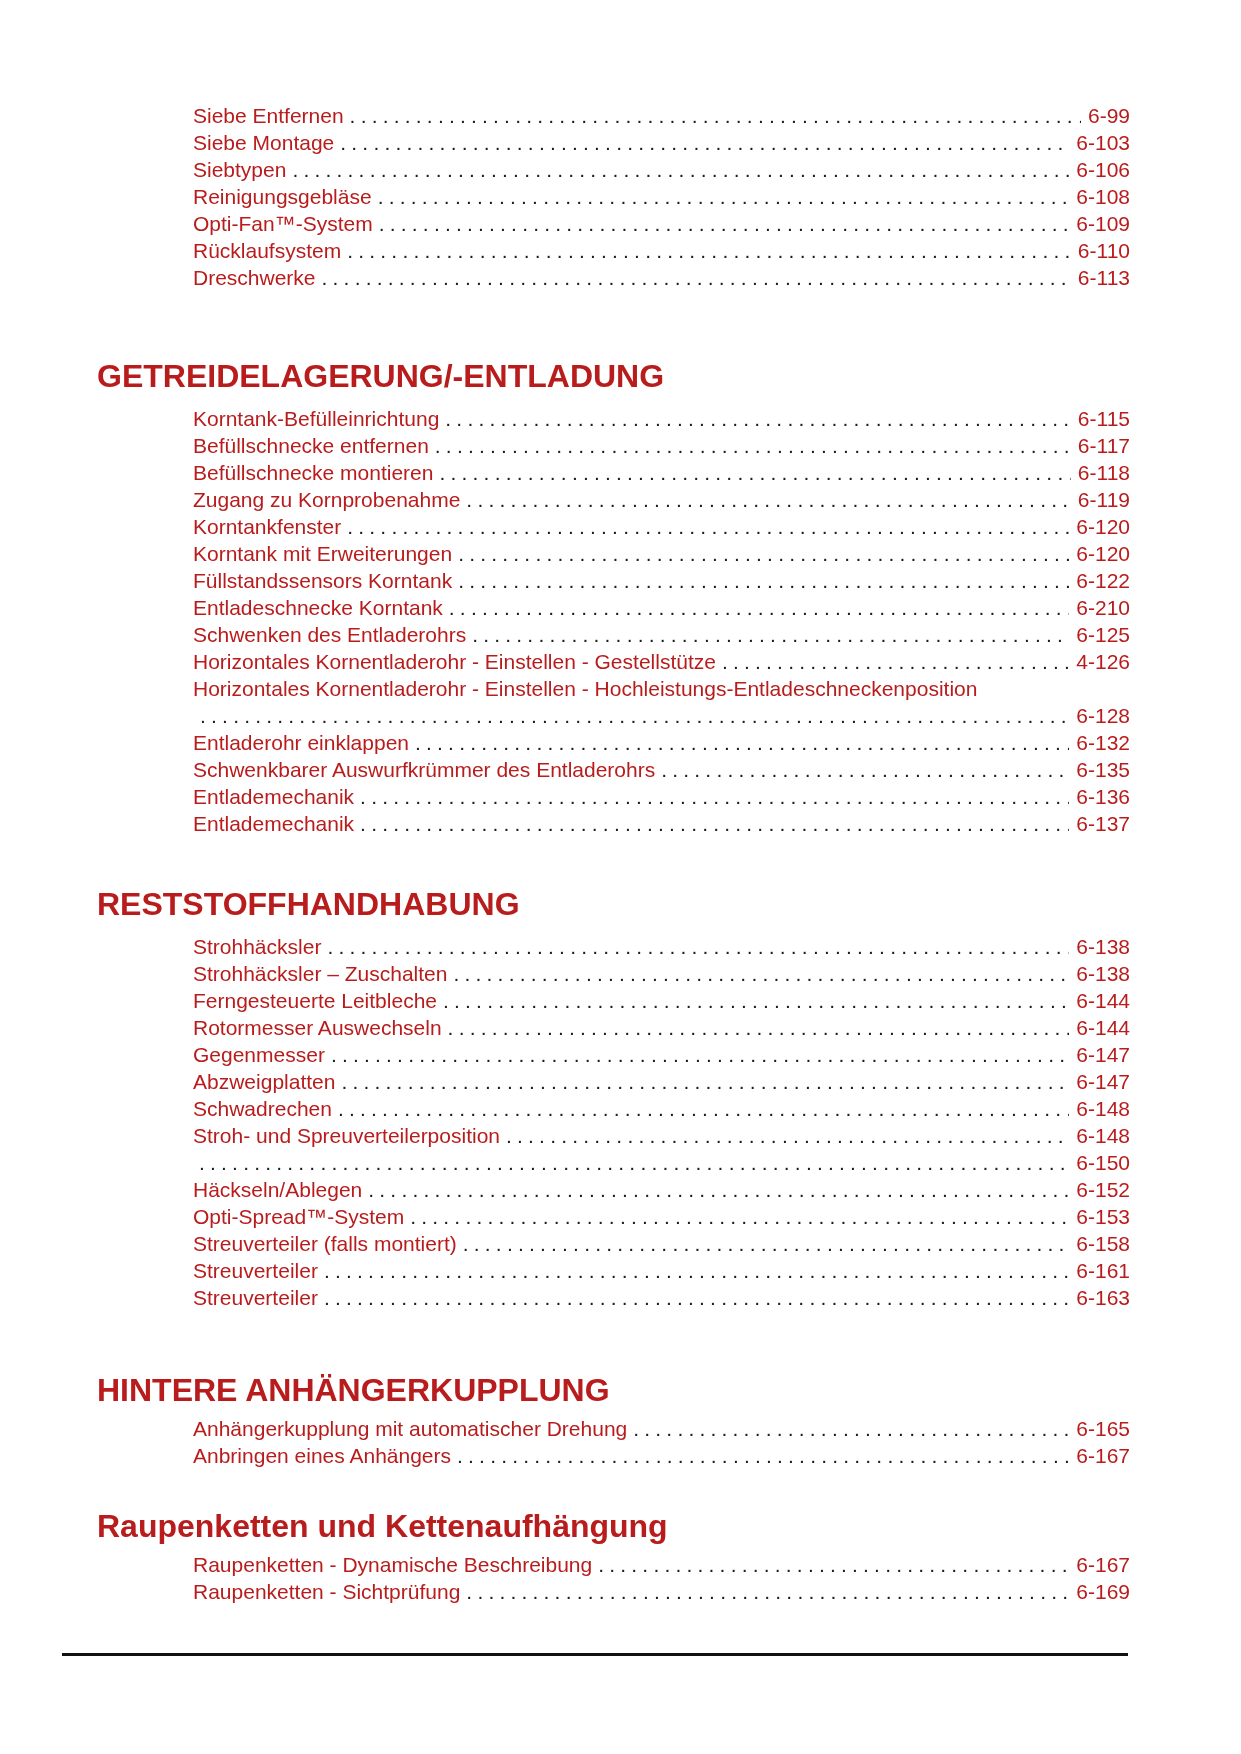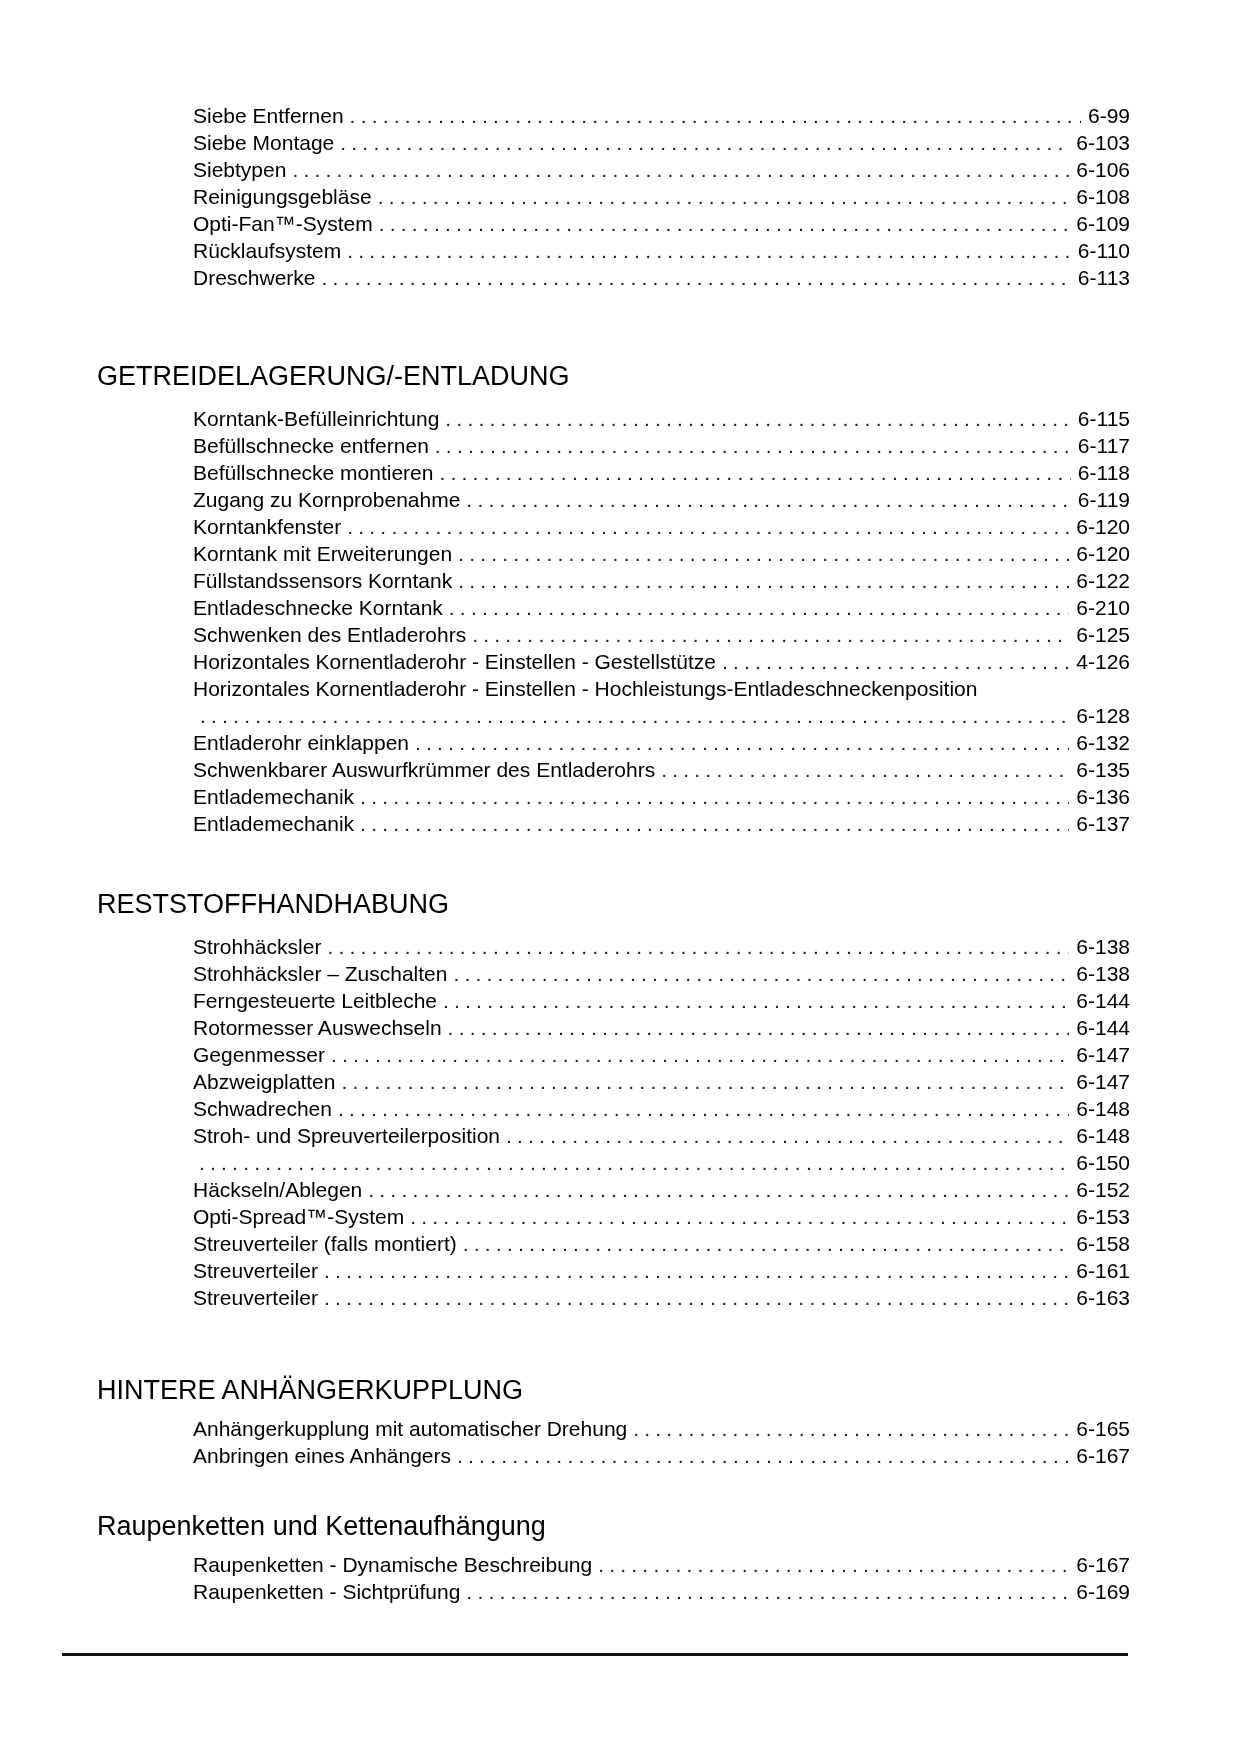--- a/index.html
+++ b/index.html
@@ -7,36 +7,36 @@
     padding: 0;
     background: #e8e8e8;
   }
   .page {
     position: relative;
     width: 1241px;
     height: 1754px;
     margin: 0 auto;
     background: #ffffff;
     font-family: "Liberation Sans", sans-serif;
-    color: #000000;
+    color: #b91c1c;
     overflow: hidden;
   }
   .toc {
     position: absolute;
     top: 0;
     left: 0;
     width: 100%;
     padding-top: 102px;
     box-sizing: border-box;
   }
   .toc-section { margin: 0; padding: 0; }
   .section-heading {
     margin: 0 0 10px 97px;
-    font-size: 27px;
-    font-weight: 400;
+    font-size: 32px;
+    font-weight: 700;
     line-height: 38px;
     letter-spacing: 0px;
     white-space: nowrap;
   }
   
   .toc-section.s0 { margin-top: 0; }
   .toc-section.s1 .section-heading { margin-top: 66px; }
   .toc-section.s2 .section-heading { margin-top: 48px; }
   .toc-section.s3 .section-heading { margin-top: 60px; margin-bottom: 6px; }
   .toc-section.s4 .section-heading { margin-top: 38px; margin-bottom: 6px; }

